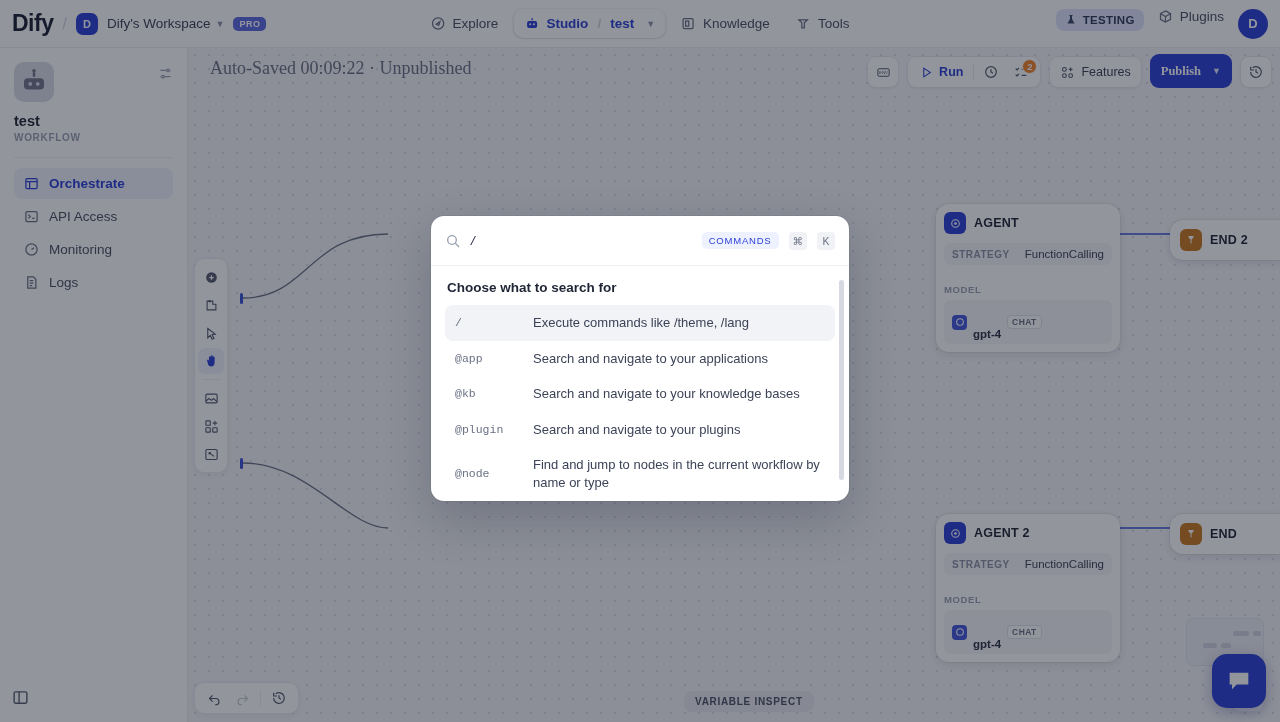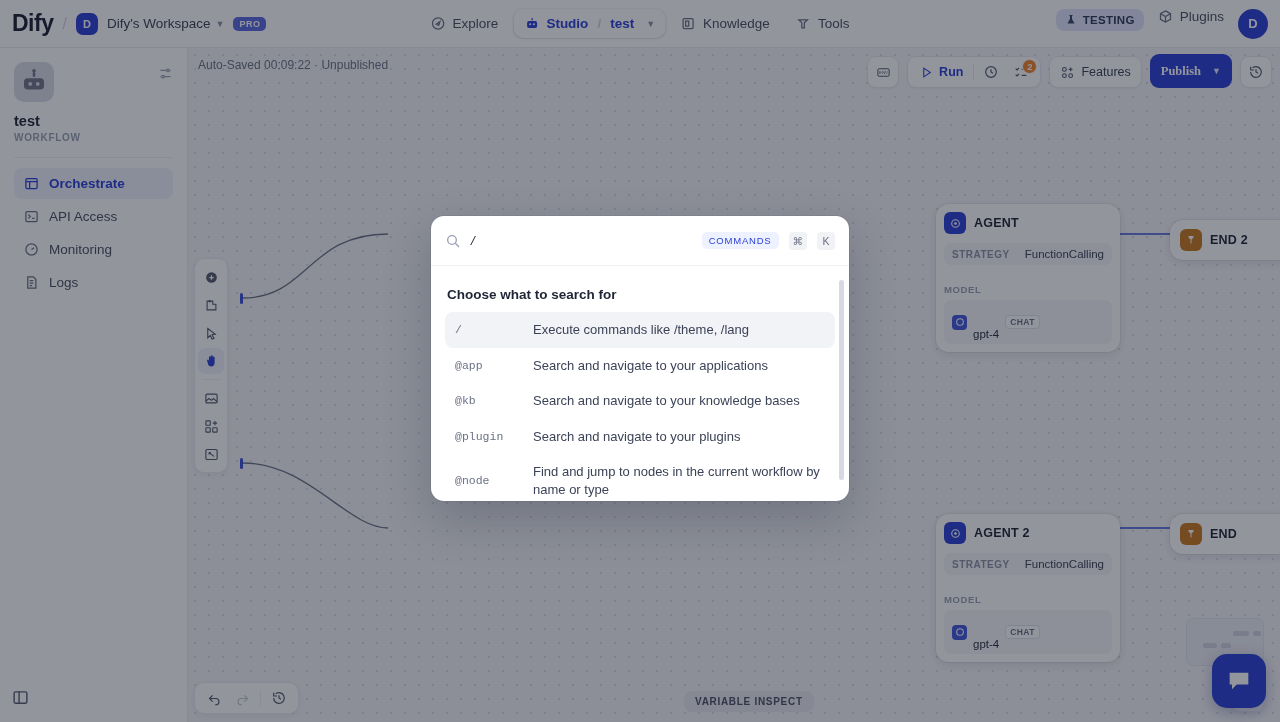--- a/index.html
+++ b/index.html
@@ -100,21 +100,21 @@
     position: absolute; left: 6px; top: 210px; width: 34px;
     background: #fff; border: 1px solid #e9ebf0; border-radius: 10px;
     box-shadow: 0 2px 6px rgba(16,24,40,.06);
     display: flex; flex-direction: column; align-items: center; padding: 5px 0; gap: 2px; z-index: 6;
   }
   .vt { width: 26px; height: 26px; border-radius: 7px; display: flex; align-items: center; justify-content: center; color: #545c6e; }
   .vt.active { background: #eff2fe; color: #2b41d6; }
   .vt-sep { width: 18px; border-top: 1px solid #eef0f4; margin: 3px 0; }
 
   
-  #subbar { position: absolute; top: 10px; left: 10px; font-size: 12px; color: #6b7285; z-index: 6; }
+  #subbar { position: absolute; top: 10px; left: 22px; font-size: 18px; color: #6b7285; z-index: 6; font-family: Liberation Serif, serif; }
   #topright {
     position: absolute; top: 6px; right: 8px; display: flex; align-items: flex-end; gap: 8px; z-index: 6;
   }
   .tbtn {
     height: 32px; background: #fff; border: 1px solid #e6e8ef; border-radius: 9px;
     display: flex; align-items: center; gap: 6px; padding: 0 10px;
     font-size: 12.5px; color: #3c4357; font-weight: 500;
     box-shadow: 0 1px 2px rgba(16,24,40,.05);
   }
   .run-group { padding: 0 4px; gap: 0; }
@@ -156,21 +156,21 @@
     display: flex; align-items: center; justify-content: space-between;
   }
   .row-k { font-size: 10px; letter-spacing: .5px; color: #8b93a6; font-weight: 600; }
   .row-v { font-size: 11.5px; color: #3c4357; font-weight: 500; }
   .node-sec { margin-top: 19px; font-size: 9.5px; letter-spacing: .6px; color: #9aa1b2; font-weight: 600; }
   .model-row {
     margin-top: 5px; background: #f4f5f9; border-radius: 7px; padding: 4px 8px;
     display: flex; align-items: center; gap: 6px;
   }
   .model-ico { width: 15px; height: 15px; border-radius: 4px; background: #4458dd; display: flex; align-items: center; justify-content: center; font-size: 9px; color: #fff; }
-  .model-name { font-size: 11.5px; color: #2b3145; font-weight: 400; margin-top: 24px; }
+  .model-name { font-size: 11.5px; color: #2b3145; font-weight: 700; margin-top: 24px; }
   .chat-tag {
     font-size: 8.5px; letter-spacing: .4px; color: #6b7285; font-weight: 600;
     border: 1px solid #dfe2ea; border-radius: 4px; padding: 1px 4px; background: #fff;
   }
   .port { position: absolute; width: 3px; height: 11px; background: #3b50d9; border-radius: 2px; }
 
   
   #bottom-left {
     position: absolute; left: 6px; bottom: 8px; height: 32px; background: #fff;
     border: 1px solid #e9ebf0; border-radius: 10px; display: flex; align-items: center;
@@ -214,21 +214,21 @@
   #pal-input { flex: 1; font-size: 13.5px; color: #2b3145; font-style: italic; }
   .cmd-badge {
     background: #eef1ff; color: #2b41d6; font-size: 9.5px; font-weight: 400; letter-spacing: .8px;
     border-radius: 5px; padding: 3px 7px;
   }
   .kbd {
     min-width: 18px; height: 18px; background: #f1f2f6; border-radius: 4px; color: #6b7285;
     font-size: 10.5px; display: inline-flex; align-items: center; justify-content: center; padding: 0 4px;
   }
   #pal-body { position: relative; max-height: 235px; overflow: hidden; padding: 14px 0 6px 0; }
-  #pal-label { font-size: 13.5px; font-weight: 700; color: #1f2535; padding: 0 16px 10px 16px; margin-top: 7px; }
+  #pal-label { font-size: 13.5px; font-weight: 700; color: #1f2535; padding: 0 16px 10px 16px; }
   .pal-row { display: flex; align-items: center; margin: 0 14px; border-radius: 8px; padding: 9px 10px; }
   .pal-row.sel { background: #f2f3f7; }
   .pal-key {
     width: 78px; flex-shrink: 0; font-family: "Liberation Mono", monospace;
     font-size: 11.5px; color: #6b7285;
   }
   .pal-desc { font-size: 13px; color: #3c4357; line-height: 1.35; }
   #pal-scroll {
     position: absolute; right: 5px; top: 14px; width: 5px; height: 200px;
     background: #d6d9e2; border-radius: 3px;

